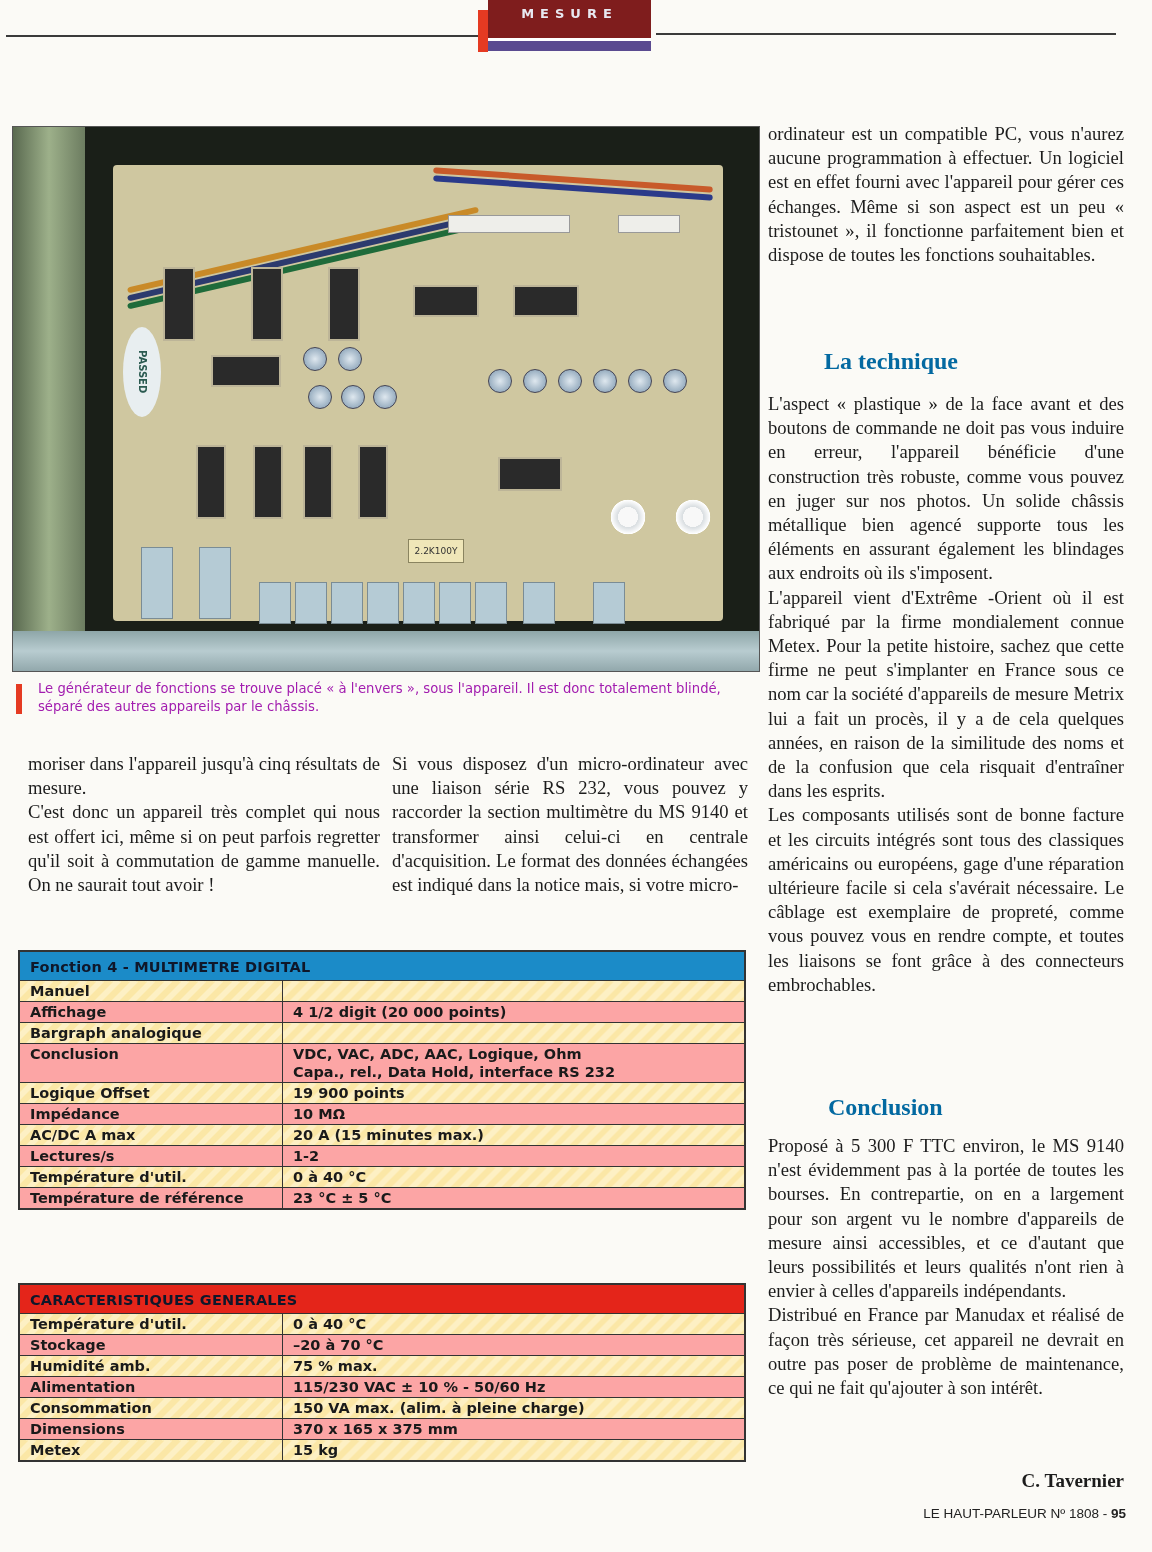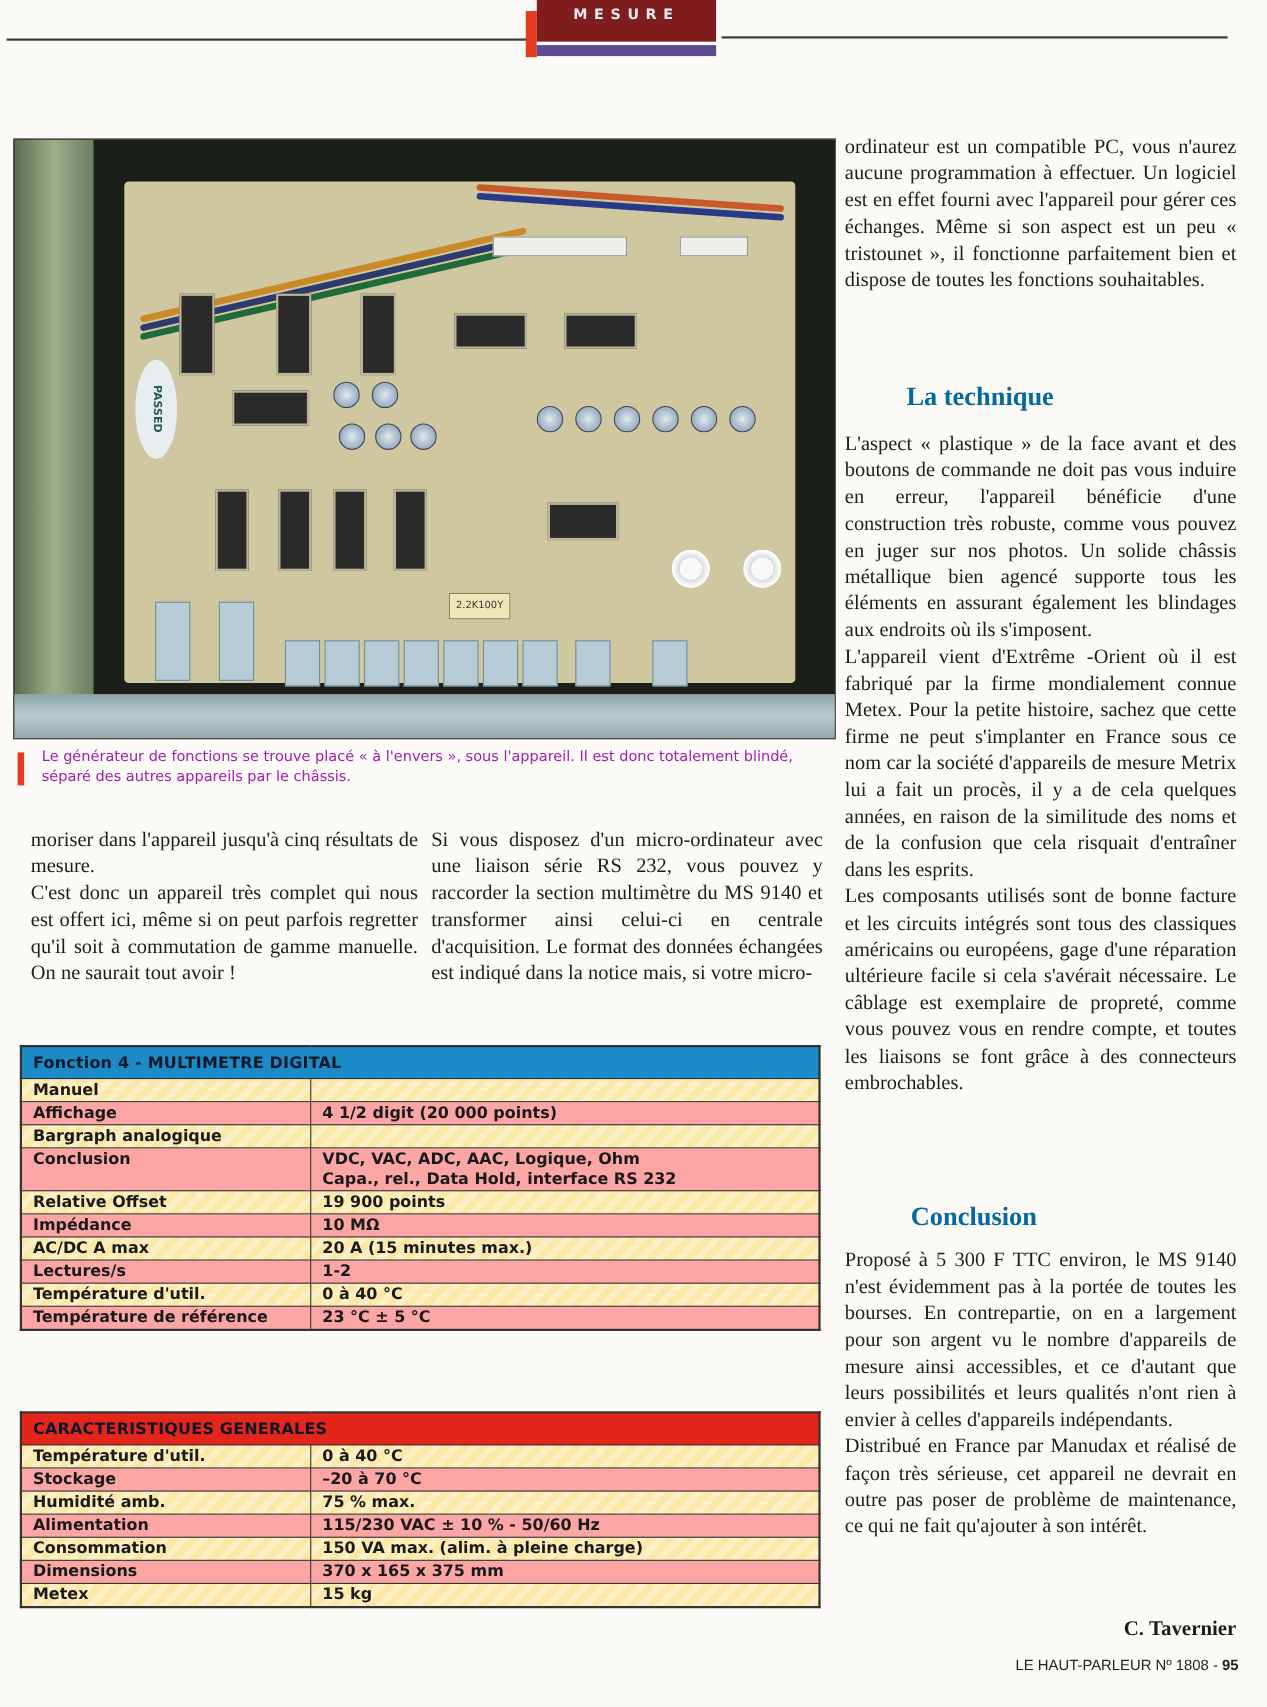--- a/index.html
+++ b/index.html
@@ -200,21 +200,21 @@
         <td></td>
       </tr>
   <tr class="row-g">
         <td class="k">Conclusion</td>
         <td>
           <div>VDC, VAC, ADC, AAC, Logique, Ohm</div>
           <div>Capa., rel., Data Hold, interface RS 232</div>
         </td>
       </tr>
   <tr class="row-y">
-        <td class="k">Relative Offset</td>
+        <td class="k">Logique Offset</td>
         <td>19 900 points</td>
       </tr>
   <tr class="row-g">
         <td class="k">Impédance</td>
         <td>10 MΩ</td>
       </tr>
   <tr class="row-y">
         <td class="k">AC/DC A max</td>
         <td>20 A (15 minutes max.)</td>
       </tr>

